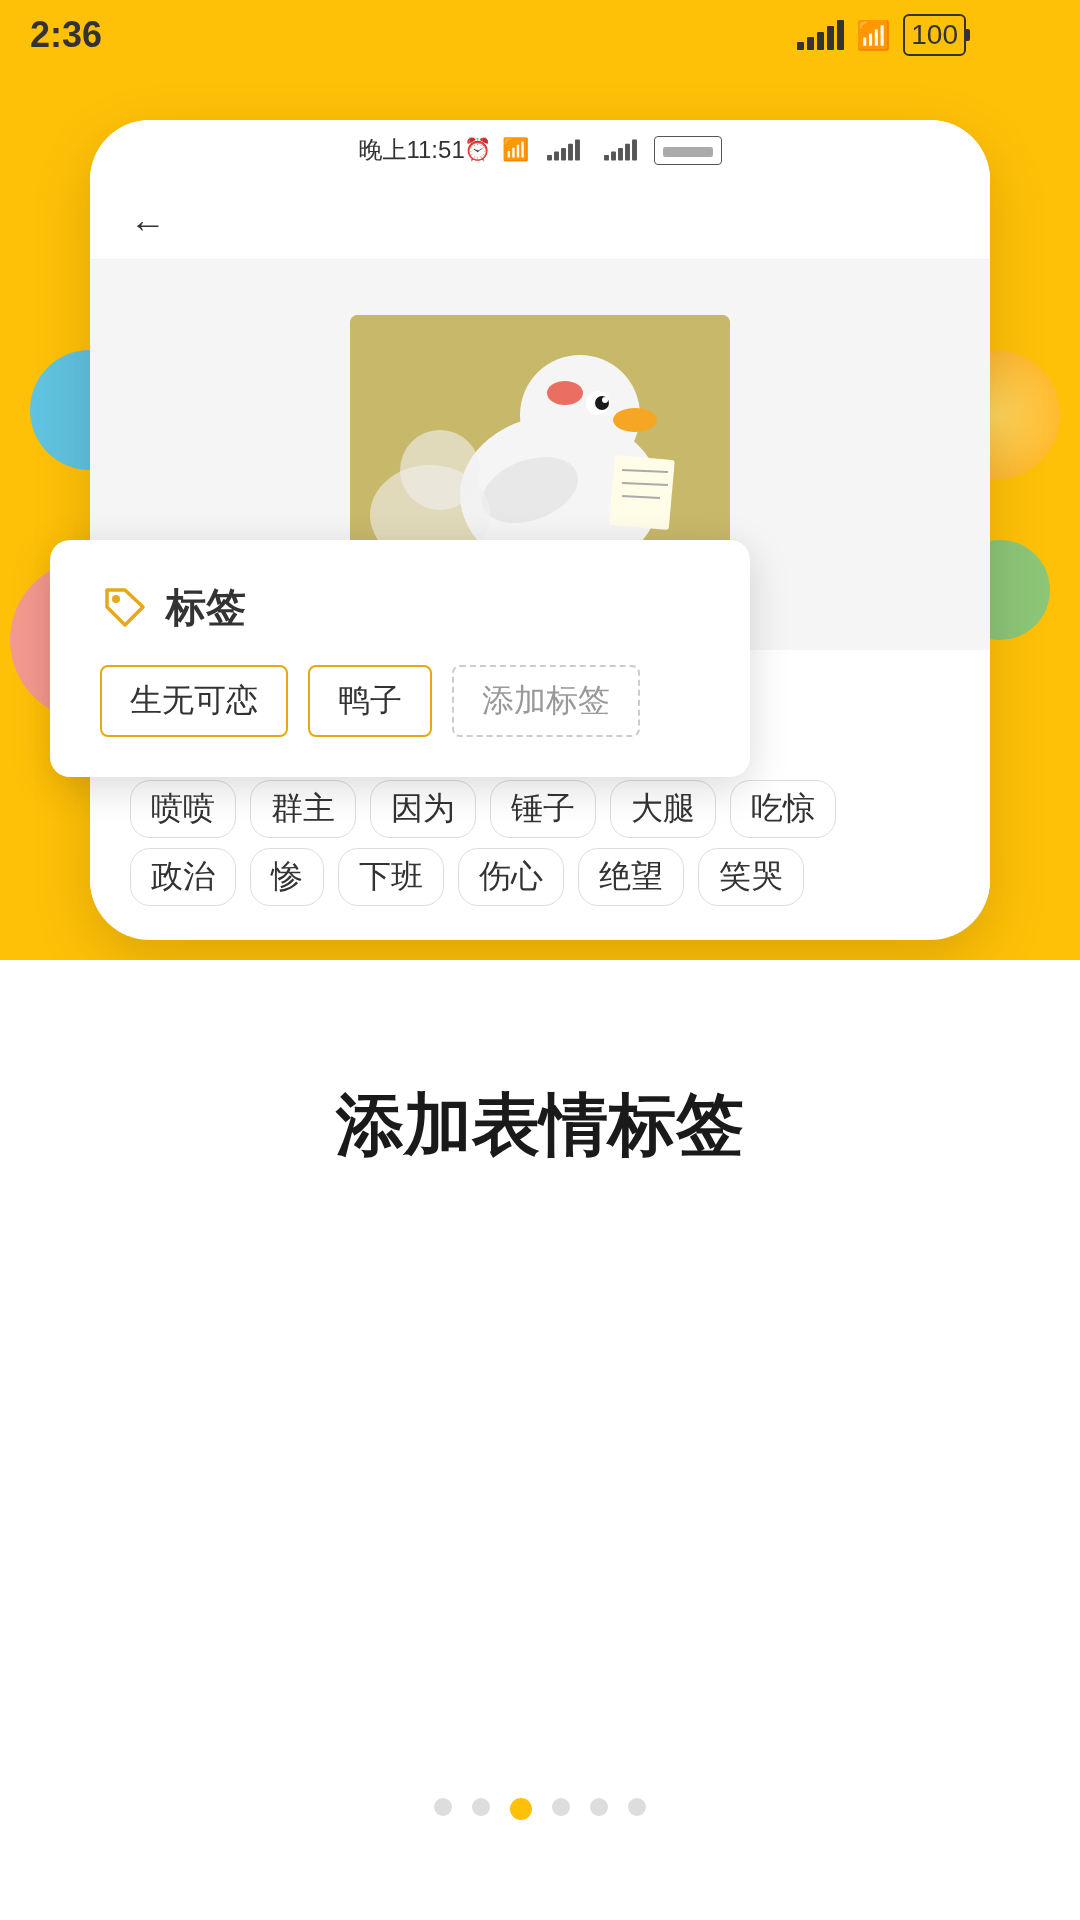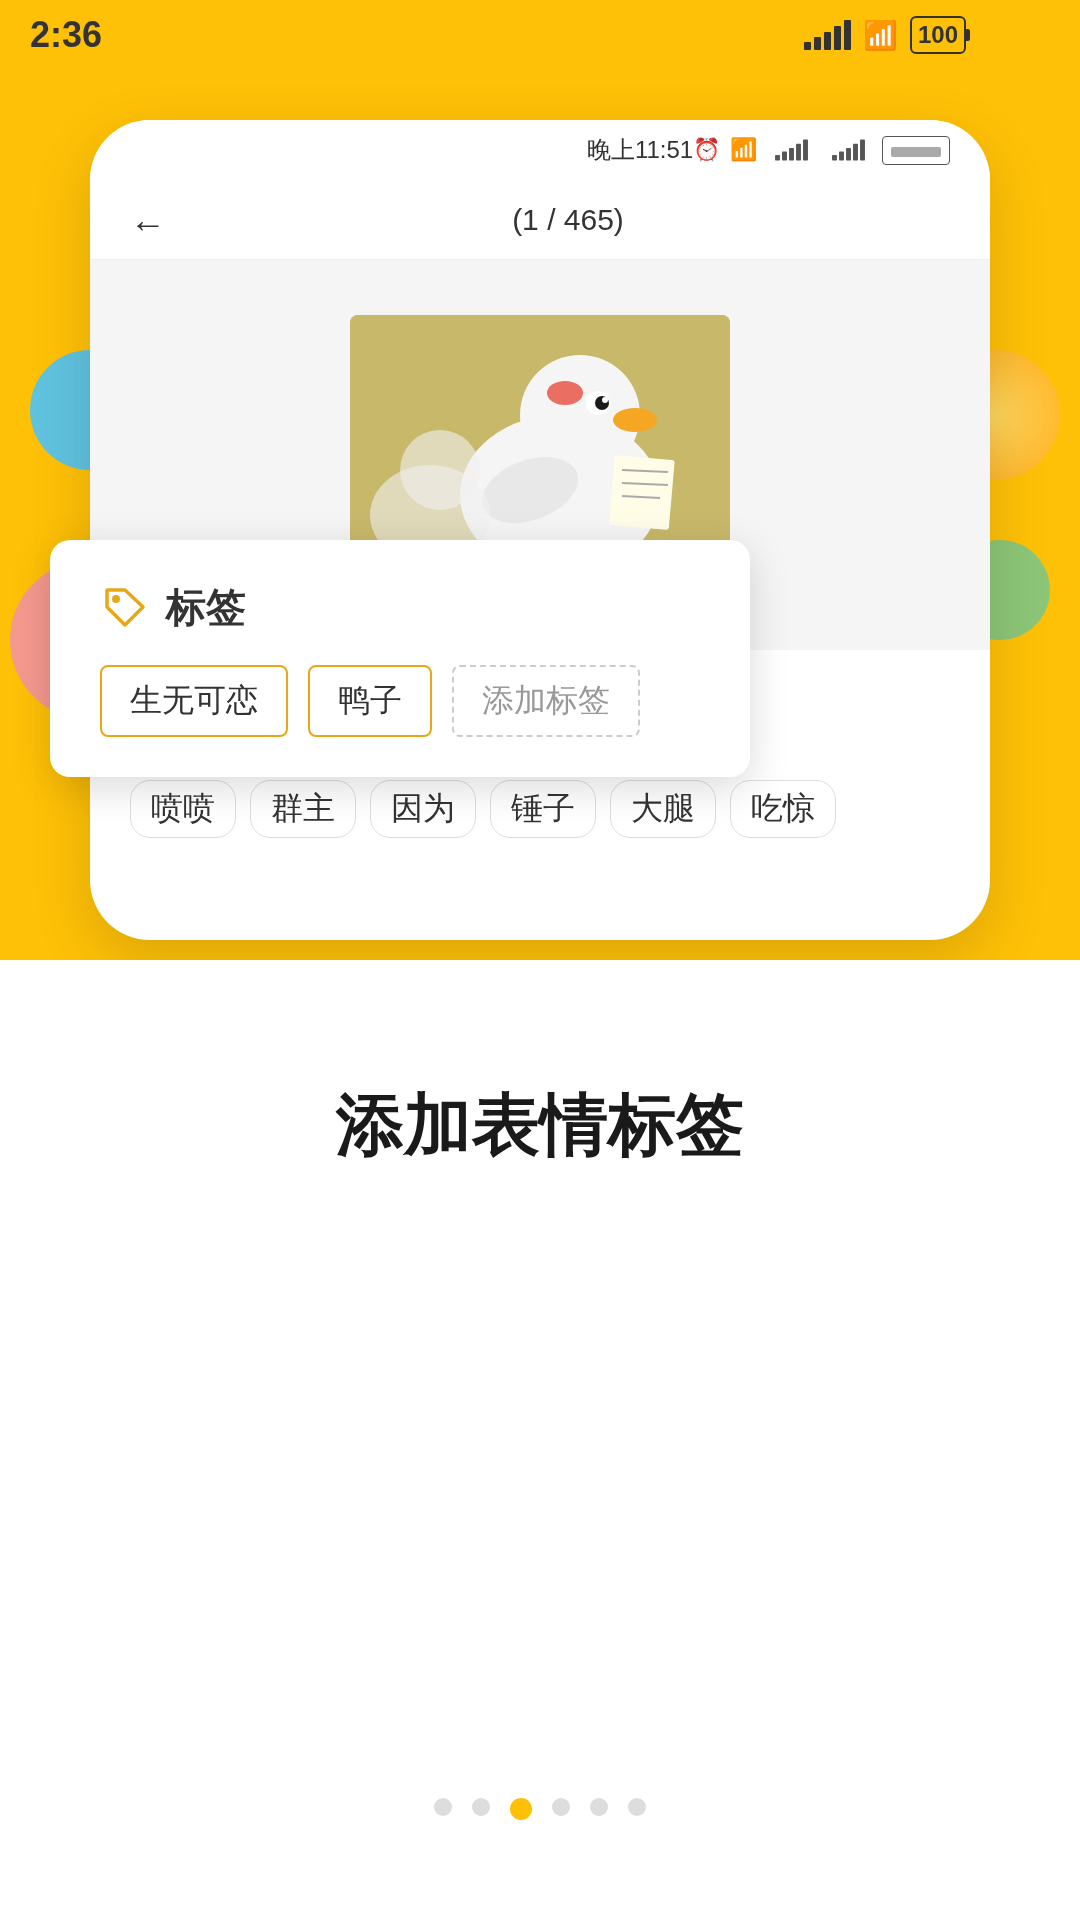--- a/index.html
+++ b/index.html
@@ -48,22 +48,22 @@
       border-radius: 1px;
     }
     .wifi-icon {
       font-size: 28px;
       color: #333;
     }
     .battery-box {
       border: 2px solid #333;
       border-radius: 6px;
       padding: 3px 6px;
-      font-size: 24px;
-      font-weight: 700;
+      font-size: 28px;
+      font-weight: 400;
       color: #333;
       position: relative;
     }
     .battery-box::after {
       content: '';
       position: absolute;
       right: -6px;
       top: 50%;
       transform: translateY(-50%);
       width: 4px;
@@ -100,21 +100,21 @@
       box-shadow: 0 20px 60px rgba(0,0,0,0.15);
       overflow: hidden;
     }
 
     
     .phone-status {
       height: 60px;
       background: #fff;
       display: flex;
       align-items: center;
-      justify-content: flex-end;
+      justify-content: center;
       padding: 0 40px;
       font-size: 24px;
       color: #666;
     }
     .phone-status-right {
       display: flex;
       align-items: center;
       gap: 10px;
     }
 
@@ -385,21 +385,20 @@
         <div class="signal-bar" style="height:30px;background:#555"></div>
       </div>
       <div style="border:1.5px solid #555;border-radius:4px;padding:2px 8px;font-size:20px;color:#555;position:relative;">
         <span style="display:inline-block;background:#aaa;height:10px;width:50px;border-radius:2px;"></span>
       </div>
     </div>
   </div>
 
   <div class="phone-nav">
     <span class="nav-back">←</span>
-    <span class="nav-title">(1 / 465)</span>
   </div>
 
   <div class="phone-content">
     <div class="duck-area">
 
       <svg viewBox="0 0 380 280" xmlns="http://www.w3.org/2000/svg" class="duck-svg">
 
         <rect width="380" height="280" fill="#c8b86a"></rect>
 
         <ellipse cx="210" cy="180" rx="100" ry="80" fill="#f5f5f5"></ellipse>
@@ -443,20 +442,28 @@
     </div>
     <div class="optional-label">可选标签</div>
     <div class="optional-tags">
       <span class="opt-tag">喷喷</span>
       <span class="opt-tag">群主</span>
       <span class="opt-tag">因为</span>
       <span class="opt-tag">锤子</span>
       <span class="opt-tag">大腿</span>
       <span class="opt-tag">吃惊</span>
     </div>
+    <div class="optional-tags">
+      <span class="opt-tag">政治</span>
+      <span class="opt-tag">惨</span>
+      <span class="opt-tag">下班</span>
+      <span class="opt-tag">伤心</span>
+      <span class="opt-tag">绝望</span>
+      <span class="opt-tag">笑哭</span>
+    </div>
   </div>
 </div>
 
 <div class="tag-popup">
   <div class="tag-popup-header">
     <div class="tag-icon-large">
       <svg width="46" height="46" viewBox="0 0 46 46">
         <path d="M5 5 L5 22 L23 40 L41 22 L23 5 Z" fill="none" stroke="#e6a817" stroke-width="3.5" stroke-linejoin="round"></path>
         <circle cx="14" cy="14" r="4" fill="#e6a817"></circle>
       </svg>

